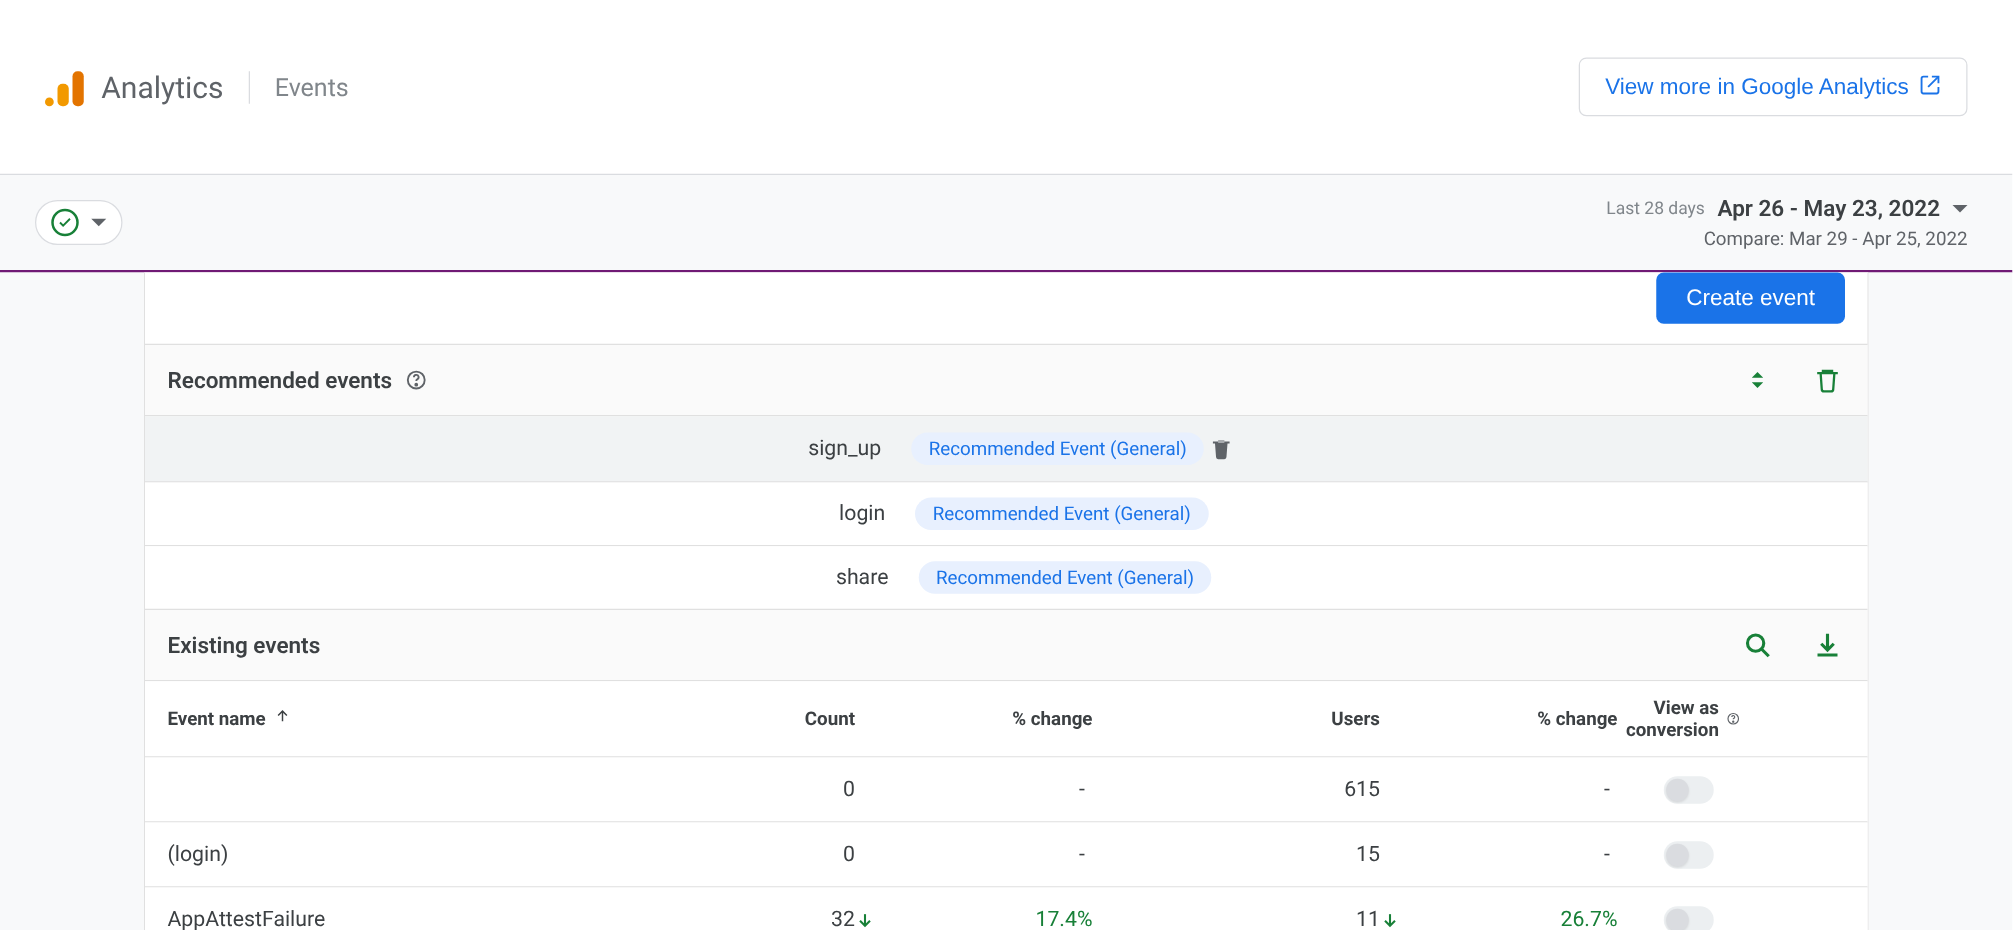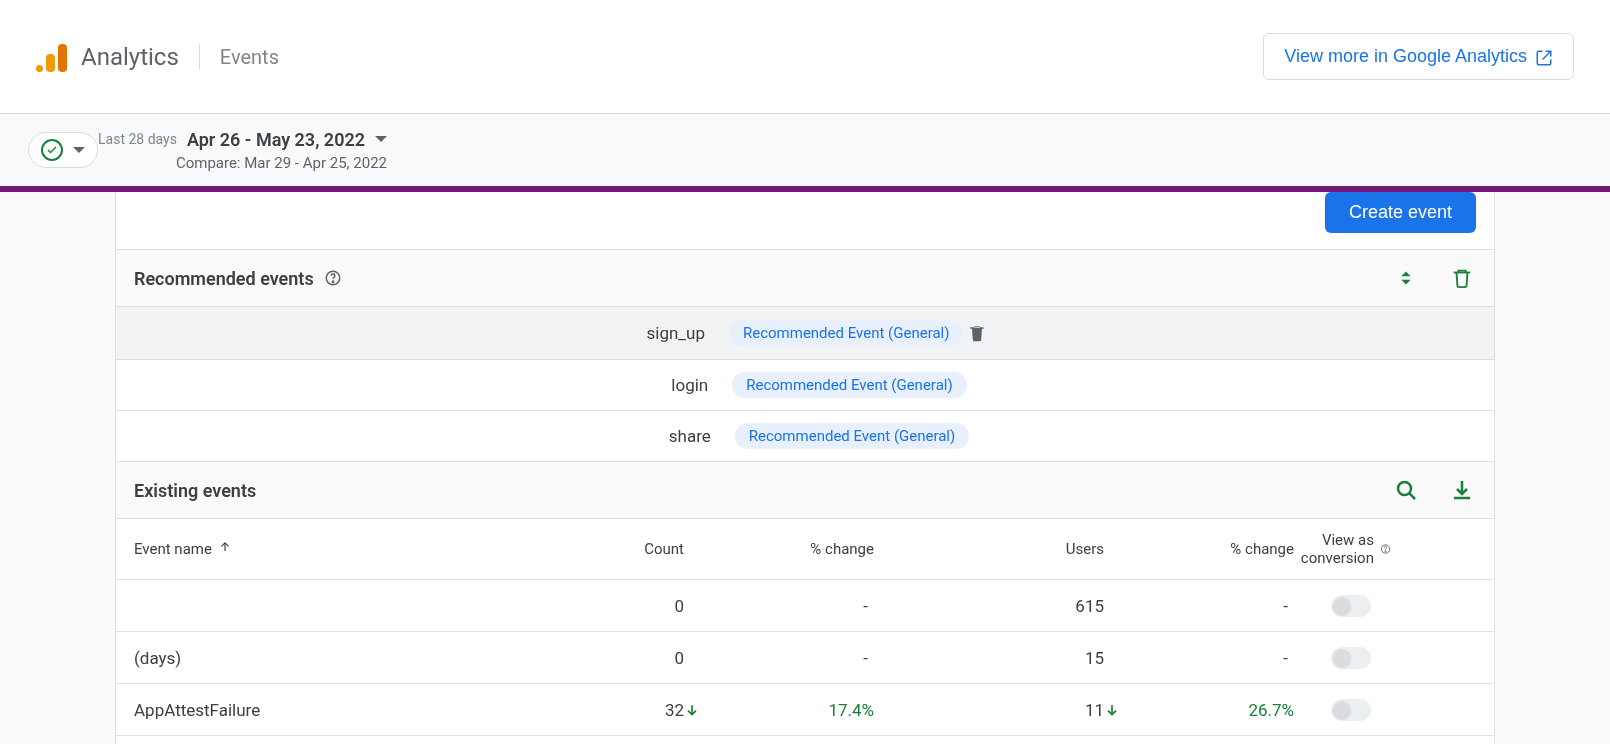--- a/index.html
+++ b/index.html
@@ -1,32 +1,32 @@
 <!DOCTYPE html>
 <html><head>
 <meta charset="utf-8">
 <style>
   * { box-sizing: border-box; margin: 0; padding: 0; }
   html, body { width: 1610px; height: 744px; font-family: Roboto, "Helvetica Neue", Arial, sans-serif; color: #3c4043; background: #fff; }
 
   
-  .topbar { display: flex; align-items: center; justify-content: space-between; height: 114px; padding: 0 36px; border-bottom: 1px solid #dadce0; background: #fff; }
+  .topbar { display: flex; align-items: center; justify-content: space-between; height: 140px; padding: 0 36px; border-bottom: 1px solid #dadce0; background: #fff; }
   .brand { display: flex; align-items: center; gap: 14px; }
   .brand .logo { display: flex; align-items: flex-end; gap: 3px; height: 30px; }
   .brand .logo .bar-sm { width: 7px; height: 7px; background: #f29900; border-radius: 50%; }
   .brand .logo .bar-md { width: 9px; height: 18px; background: #f29900; border-radius: 4px; }
   .brand .logo .bar-lg { width: 9px; height: 28px; background: #e37400; border-radius: 4px; }
   .brand .title { font-size: 24px; color: #5f6368; font-weight: 400; }
   .brand .divider { width: 1px; height: 26px; background: #dadce0; margin: 0 6px; }
   .brand .subtitle { font-size: 20px; color: #80868b; }
-  .viewmore-btn { display: inline-flex; align-items: flex-end; gap: 8px; border: 1px solid #dadce0; border-radius: 6px; padding: 12px 20px; color: #1a73e8; font-size: 18px; font-weight: 500; background: #fff; cursor: pointer; }
+  .viewmore-btn { display: inline-flex; align-items: flex-start; gap: 8px; border: 1px solid #dadce0; border-radius: 6px; padding: 12px 20px; color: #1a73e8; font-size: 18px; font-weight: 500; background: #fff; cursor: pointer; }
   .viewmore-btn svg { width: 18px; height: 18px; }
 
   
-  .secbar { display: flex; align-items: center; height: 78px; padding: 0 36px 0 28px; background: #f8f9fa; border-bottom: 6px solid #701a75; }
+  .secbar { display: flex; align-items: center; justify-content: space-between; height: 78px; padding: 0 36px 0 28px; background: #f8f9fa; border-bottom: 2px solid #701a75; }
   .status-pill { display: inline-flex; align-items: center; gap: 10px; border: 1px solid #dadce0; border-radius: 22px; padding: 6px 12px; background: #fff; cursor: pointer; }
   .status-pill .check { width: 22px; height: 22px; border: 2px solid #188038; border-radius: 50%; display: inline-flex; align-items: center; justify-content: center; color: #188038; }
   .status-pill .check svg { width: 12px; height: 12px; }
   .status-pill .caret { color: #5f6368; }
   .daterange { text-align: right; color: #5f6368; }
   .daterange .row1 { display: flex; align-items: center; justify-content: flex-end; gap: 10px; font-size: 16px; }
   .daterange .row1 .label { font-size: 14px; color: #80868b; }
   .daterange .row1 .range { font-weight: 600; color: #3c4043; font-size: 18px; }
   .daterange .row2 { font-size: 15px; margin-top: 4px; color: #5f6368; }
   .caret-down { display: inline-block; width: 0; height: 0; border-left: 6px solid transparent; border-right: 6px solid transparent; border-top: 6px solid #5f6368; }
@@ -47,21 +47,21 @@
   .icon-green { color: #188038; }
 
   .rec-row { display: flex; align-items: center; justify-content: center; padding: 12px 18px 12px 46px; border-bottom: 1px solid #e0e0e0; background: #fff; }
   .rec-row.shaded { background: #f1f3f4; }
   .rec-left { display: flex; align-items: center; gap: 24px; }
   .rec-name { font-size: 17px; color: #3c4043; }
   .rec-chip { background: #e8f0fe; color: #1a73e8; border-radius: 14px; padding: 4px 14px; font-size: 15px; }
   .trash { color: #5f6368; }
 
   
-  .table-head { display: grid; grid-template-columns: 430px 120px 190px 230px 190px 1fr; align-items: center; padding: 12px 18px; border-bottom: 1px solid #e0e0e0; background: #fff; font-size: 15px; font-weight: 400; color: #3c4043; }
+  .table-head { display: grid; grid-template-columns: 430px 120px 190px 230px 190px 1fr; align-items: center; padding: 12px 18px; border-bottom: 1px solid #e0e0e0; background: #fff; font-size: 15px; font-weight: 700; color: #3c4043; }
   .th-eventname { display: flex; align-items: center; gap: 6px; }
   .th-count, .th-change1, .th-users, .th-change2 { text-align: right; }
   .th-conv { text-align: right; display: flex; align-items: center; justify-content: flex-end; gap: 6px; padding-right: 90px; }
 
   .table-row { display: grid; grid-template-columns: 430px 120px 190px 230px 190px 1fr; align-items: center; padding: 14px 18px; border-bottom: 1px solid #e0e0e0; background: #fff; font-size: 17px; color: #3c4043; min-height: 52px; }
   .td-count, .td-users { text-align: right; }
   .td-change { text-align: right; display: flex; justify-content: space-between; align-items: center; gap: 10px; color: #188038; }
   .td-change.neutral { color: #3c4043; justify-content: flex-end; padding-right: 6px; }
   .td-conv { display: flex; justify-content: flex-end; padding-right: 105px; }
 
@@ -223,21 +223,21 @@
           </div>
           <div class="td-users">615</div>
           <div class="td-change neutral">
             <span>-</span>
           </div>
           <div class="td-conv">
             <div class="toggle"></div>
           </div>
         </div>
         <div class="table-row">
-          <div>(days)</div>
+          <div>(login)</div>
           <div class="td-count">0</div>
           <div class="td-change neutral">
             <span>-</span>
           </div>
           <div class="td-users">15</div>
           <div class="td-change neutral">
             <span>-</span>
           </div>
           <div class="td-conv">
             <div class="toggle"></div>

